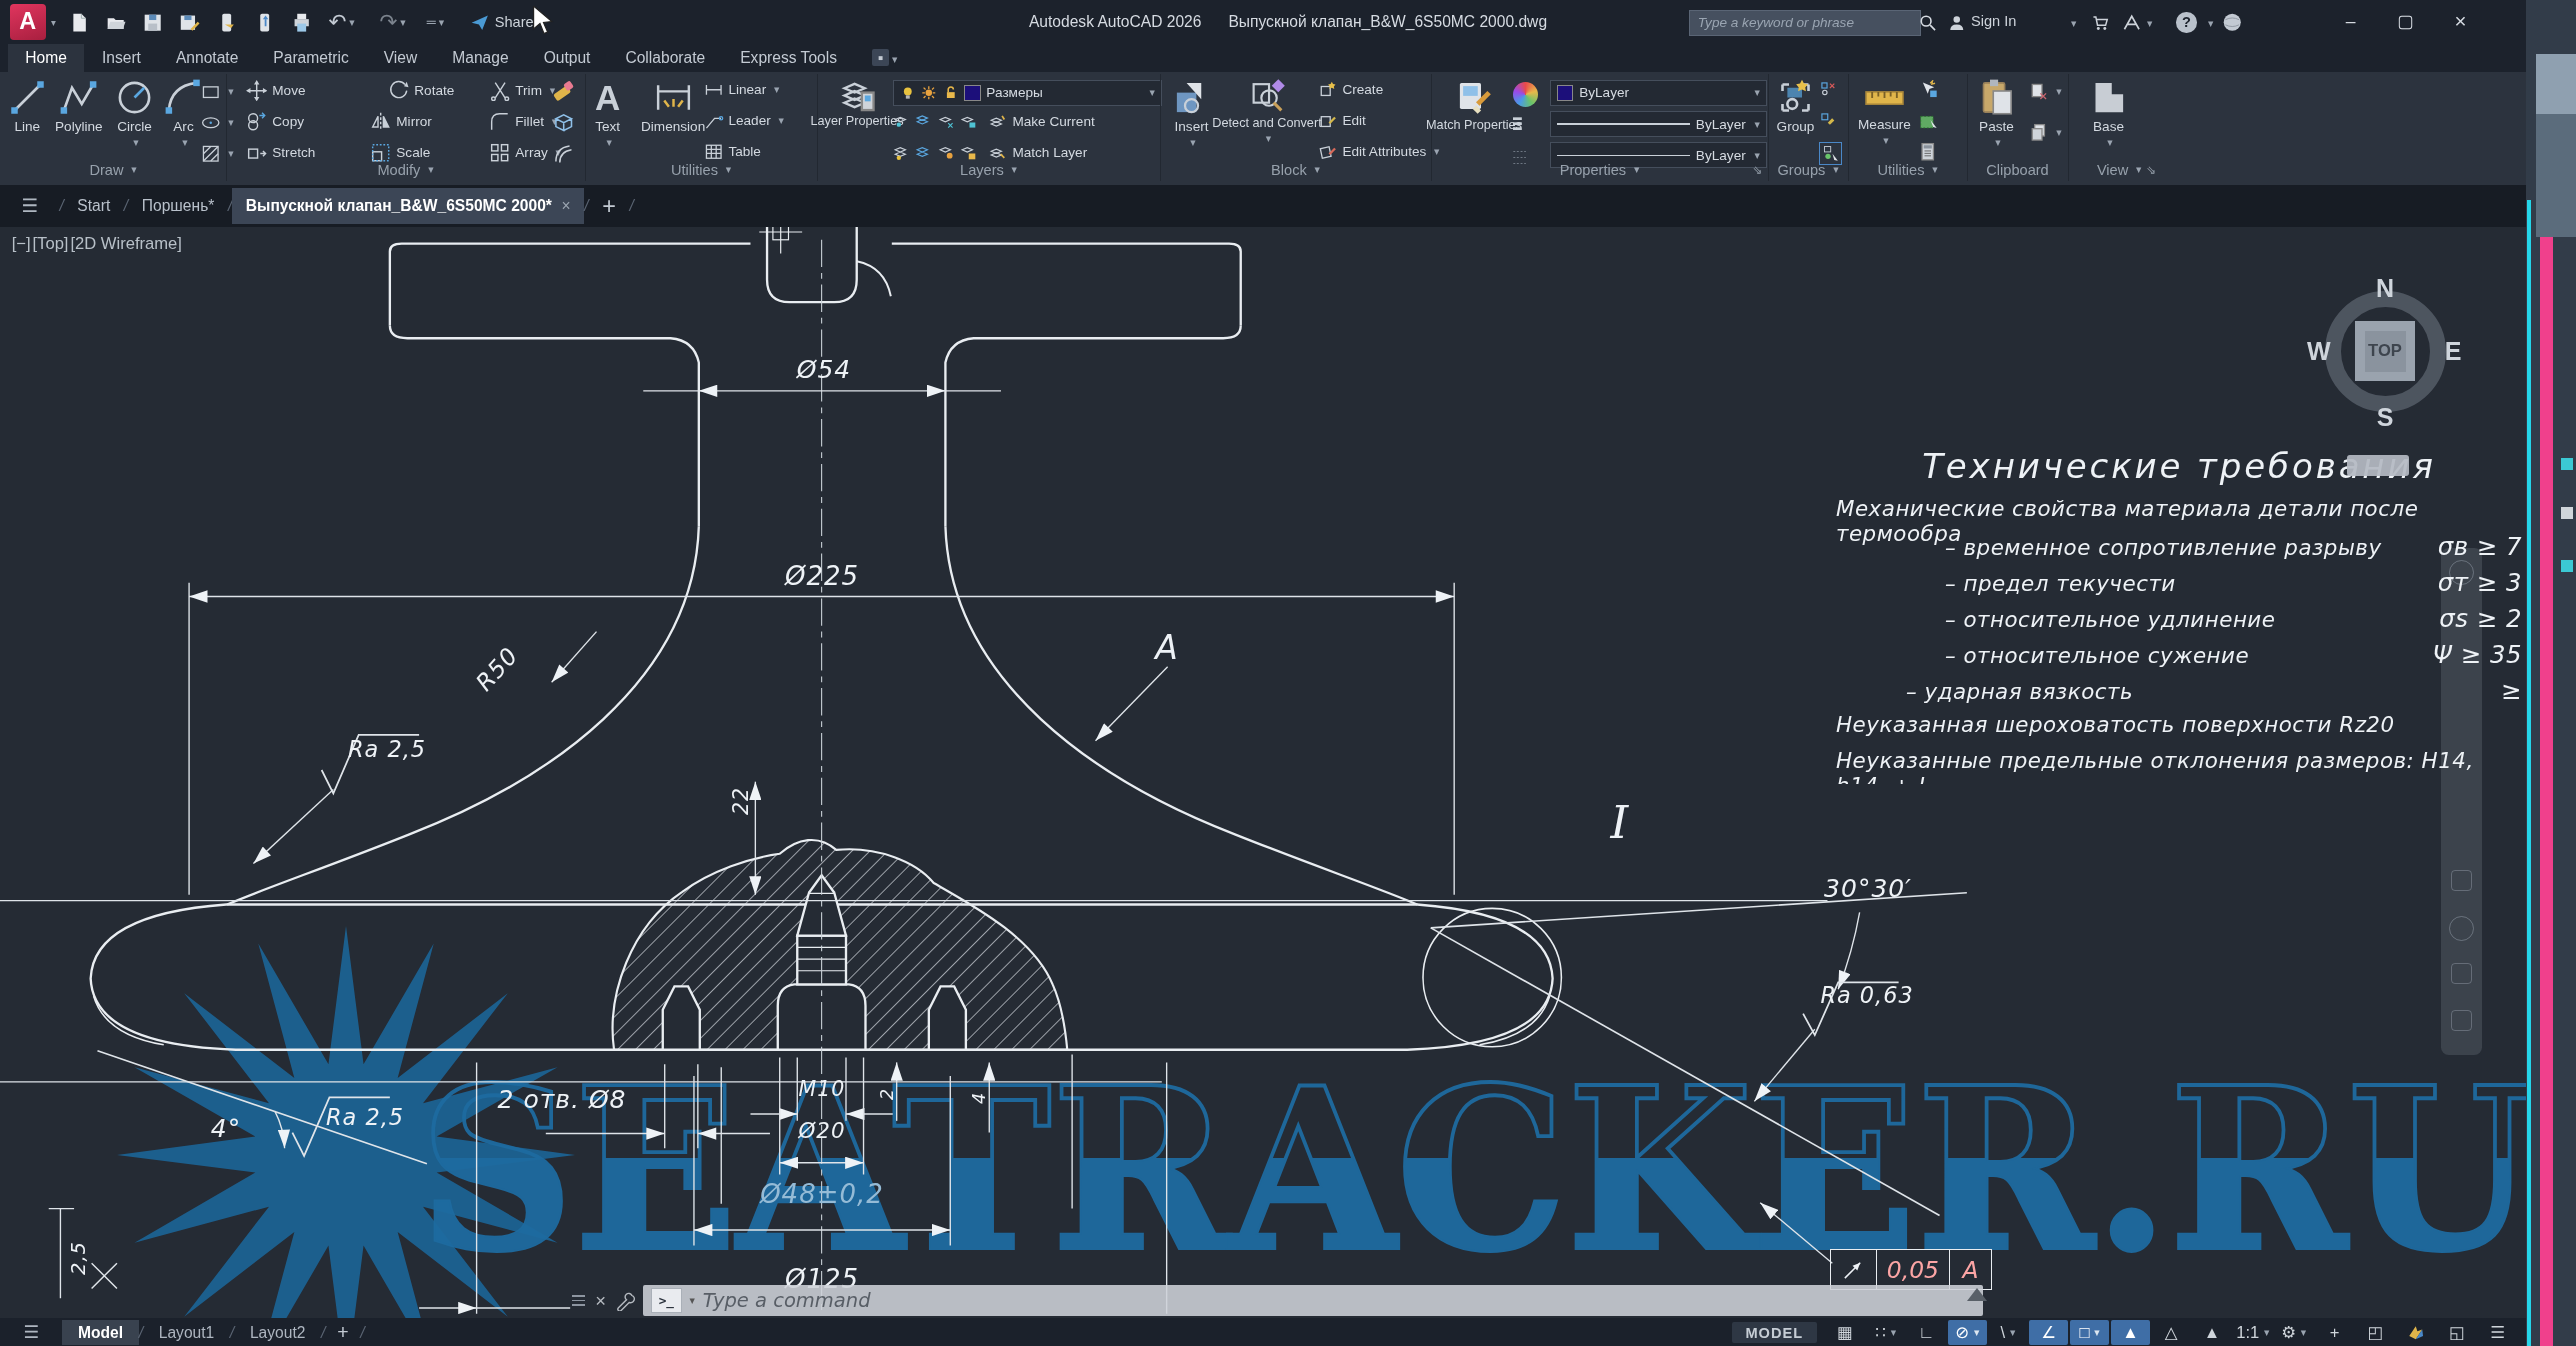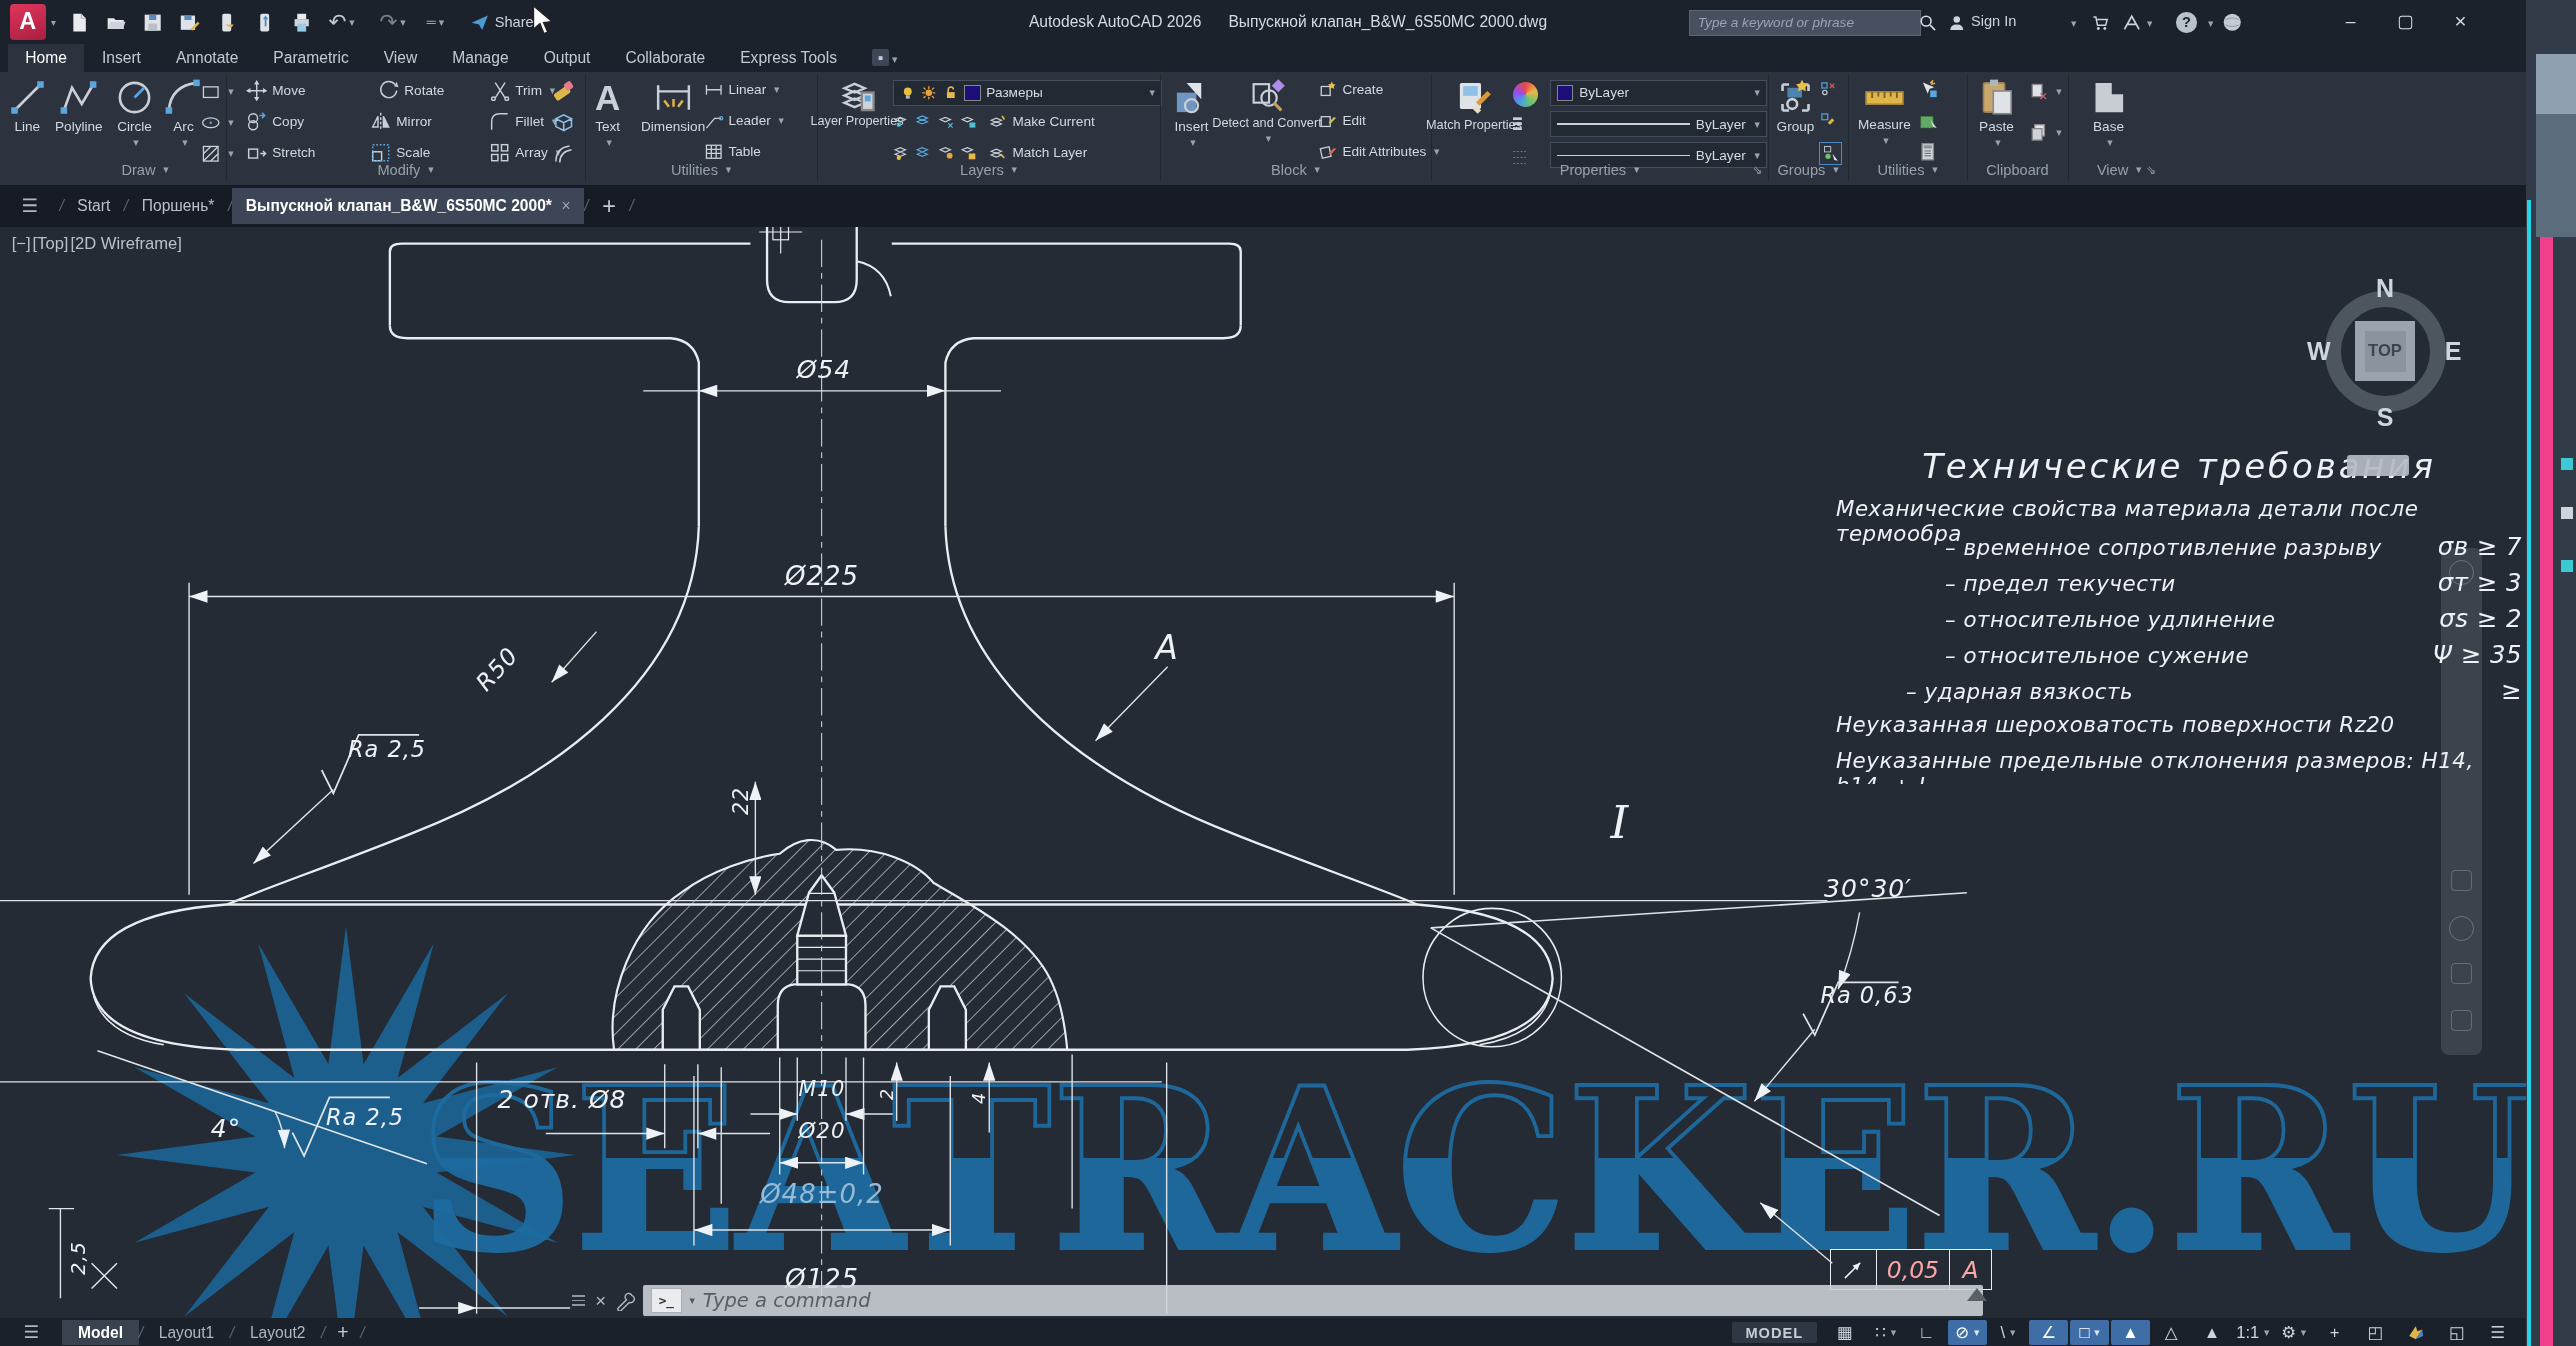--- a/index.html
+++ b/index.html
@@ -508,34 +508,34 @@
         </svg>
         <span class="cv">▾</span>
       </div>
   <div class="smtool" style="left:201px;top:72px;">
     <svg class="ic" width="19.5" height="19.5" viewBox="0 0 24 24">
           <rect x="3" y="3" width="18" height="18"></rect>
           <path d="M3,12 L12,3 M3,21 L21,3 M12,21 L21,12"></path>
         </svg>
         <span class="cv">▾</span>
       </div>
-  <div class="ptitle" style="left:0;width:226px;padding-left:32px;">
+  <div class="ptitle" style="left:0;width:226px;">
     <span>Draw</span>
         <span class="cv">▾</span>
       </div>
   <div class="psep" style="left:226px;"></div>
 
   <div class="smtool" style="left:246px;top:7.8px;">
     <svg class="ic" width="21.4" height="21.4" viewBox="0 0 24 24">
           <path d="M12,2 V22 M2,12 H22"></path>
           <path d="M12,0 L9,5 H15 Z M12,24 L9,19 H15 Z M0,12 L5,9 V15 Z M24,12 L19,9 V15 Z" fill="#c9d0d8" stroke="none"></path>
         </svg>
     <span>Move</span>
       </div>
-  <div class="smtool" style="left:378px;top:7.8px;text-align:right;">
+  <div class="smtool" style="left:388px;top:7.8px;text-align:right;">
     <svg class="ic" width="21.4" height="21.4" viewBox="0 0 24 24">
           <path d="M19,5 A9,9 0 1 0 21,12"></path>
           <path d="M21,2 L18,7 L23,8 Z" fill="#c9d0d8" stroke="none"></path>
         </svg>
     <span>Rotate</span>
       </div>
   <div class="smtool" style="left:489px;top:7.8px;">
     <svg class="ic" width="21.4" height="21.4" viewBox="0 0 24 24">
           <path d="M7,3 L18,20 M18,3 L7,20"></path>
           <circle cx="5" cy="21" r="2"></circle>

